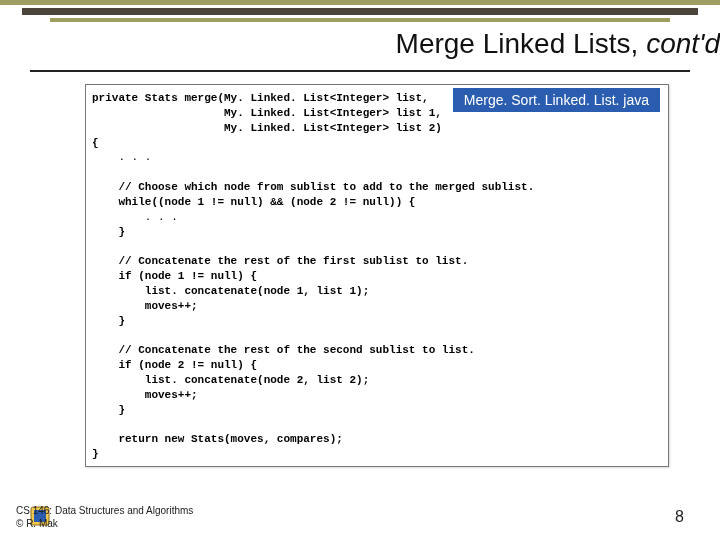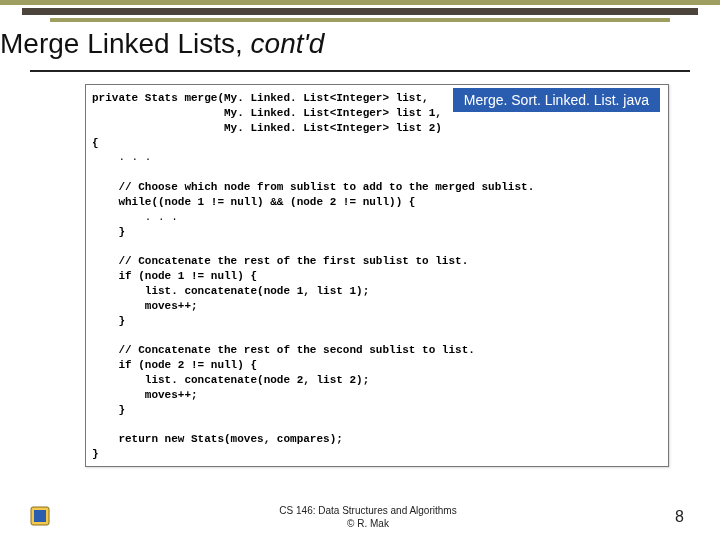--- a/index.html
+++ b/index.html
@@ -10,21 +10,21 @@
     position:relative;
     overflow:hidden;
   }
   .top-bars{position:absolute;top:0;left:0;right:0}
   .bar{height:6px;margin-bottom:3px}
   .bar1{background:#9e9e60;margin-left:0;margin-right:0;height:5px}
   .bar2{background:#4a443a;margin-left:22px;margin-right:22px;height:7px}
   .bar3{background:#9e9e60;margin-left:50px;margin-right:50px;height:4px}
   .title{
     position:absolute;top:28px;left:0;right:0;
-    text-align:left;
+    text-align:right;
     font-size:28px;
     color:#111;
   }
   .title .it{font-style:italic}
   .hr{
     position:absolute;top:70px;left:30px;right:30px;
     border-top:2px solid #222;
   }
   .code-box{
     position:absolute;
@@ -63,21 +63,20 @@
     position:absolute;left:28px;bottom:4px;
     width:24px;height:24px;
   }
   .logo svg{width:24px;height:24px}
   .foot-left{
     position:absolute;left:85px;bottom:2px;
     font-size:10px;line-height:1.25;color:#222;
   }
   .foot-center{
     position:absolute;left:16px;right:0;bottom:2px;
-    text-align:center;
     font-size:10px;line-height:1.25;color:#222;
   }
   .pagenum{
     position:absolute;right:36px;bottom:6px;
     font-size:16px;color:#222;
   }
 </style>
 </head>
 <body>
 

